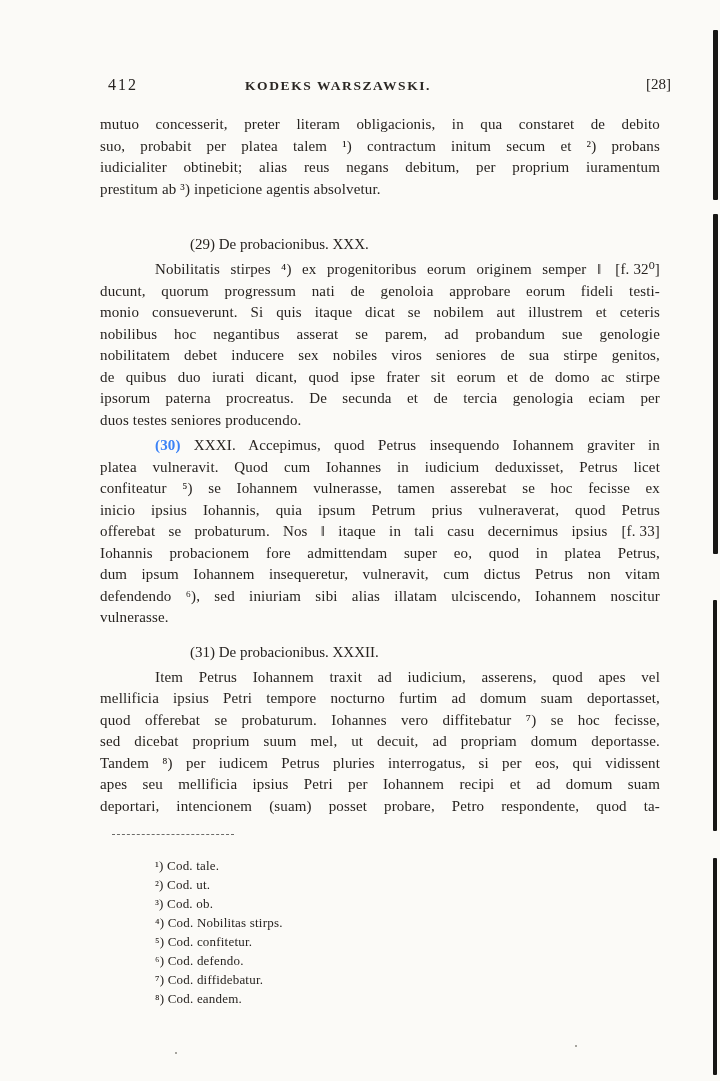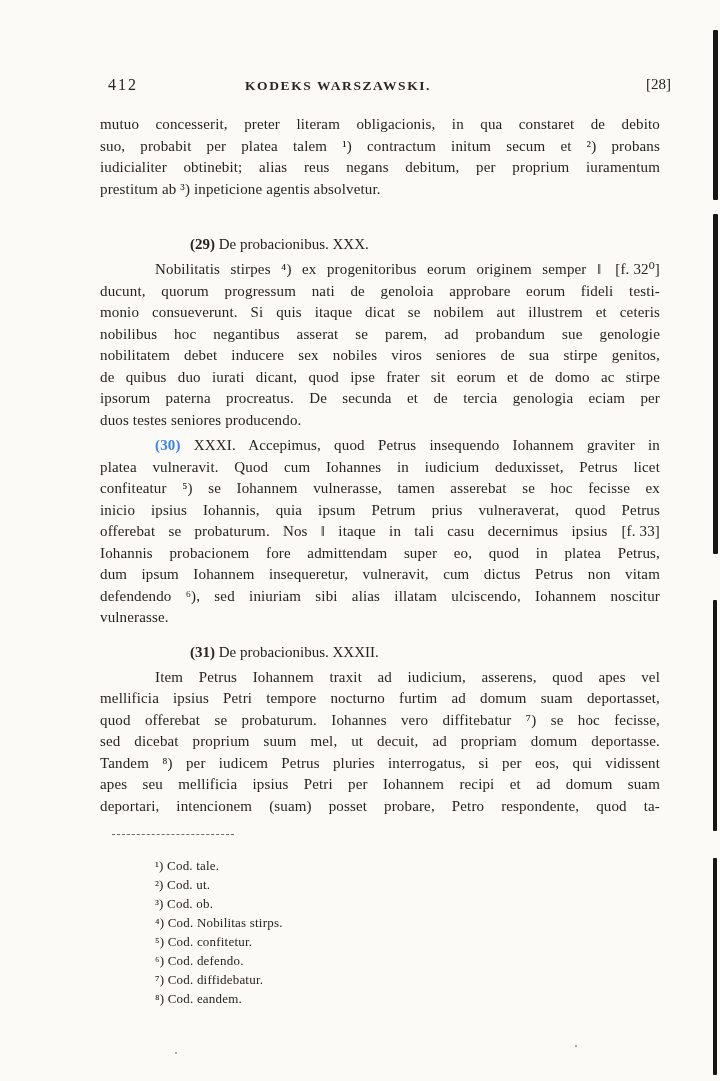--- a/index.html
+++ b/index.html
@@ -23,21 +23,21 @@
   .jl{text-align:justify;text-align-last:justify;}
   .indent{padding-left:55px;}
   .with-marginal{display:flex;}
   .with-marginal .main{flex:1;}
   .jl.with-marginal{text-align-last:auto;}
   .jl.with-marginal .main{text-align:justify;text-align-last:justify;}
   .marginal{white-space:nowrap;padding-left:14px;}
   .para{margin:4px 0 0 0;}
   .para:first-child{margin-top:0;}
   .heading{font-size:15px;line-height:22px;margin-left:90px;}
-  .heading .hnum{font-weight:bold;}
+  .heading .hnum{font-weight:normal;}
   .sp-lg{margin-top:33px;margin-bottom:3px;}
   .sp-sm{margin-top:12px;margin-bottom:3px;}
   b{font-weight:bold;color:#3b82f6;}
   
   .fnsep{border-top:1px dashed #6b6b68;width:122px;margin:17px 0 21px 12px;height:0;}
   .footnotes{margin-left:55px;}
   .footnote{font-size:13px;line-height:19px;letter-spacing:0.2px;}
   
   .bar{position:absolute;left:713px;width:5px;background:#171614;border-radius:1px;}
   .bar.b1{top:30px;height:170px;}

